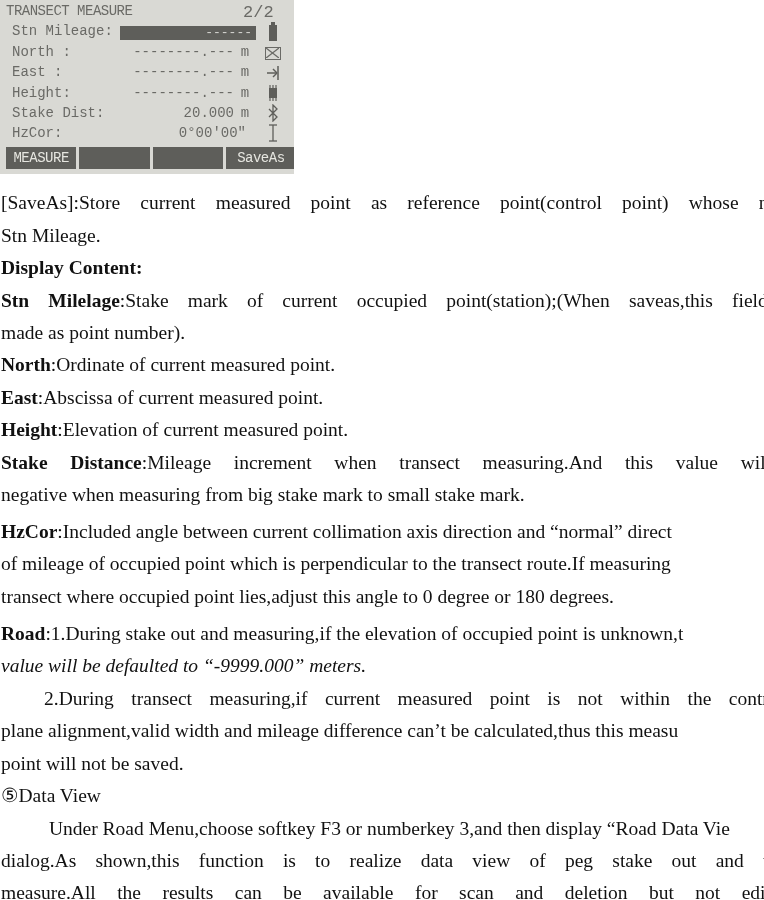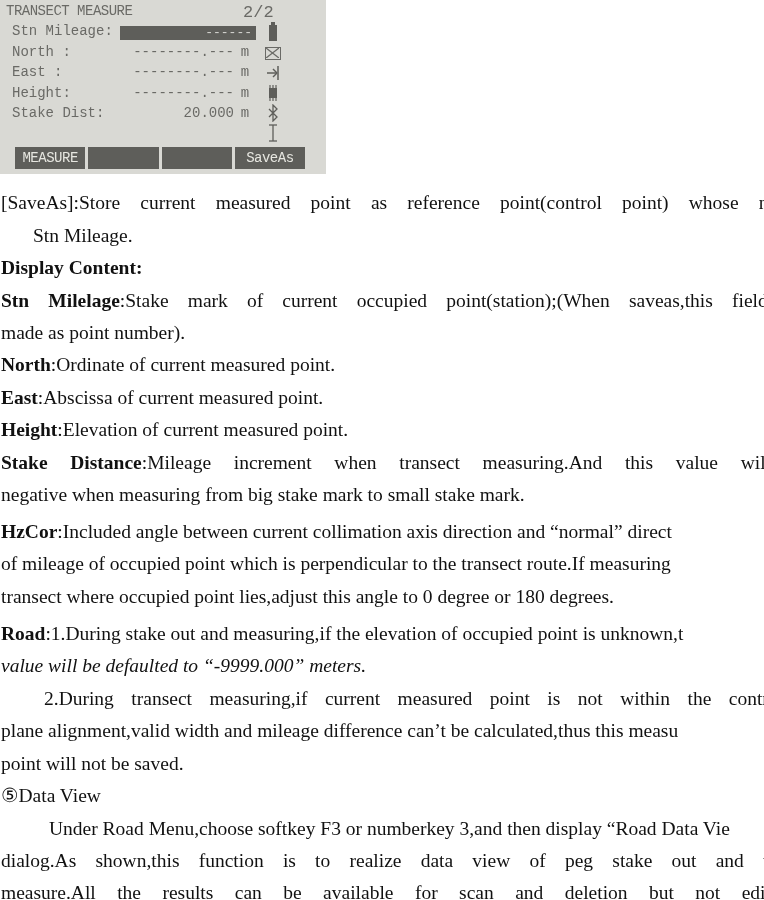--- a/index.html
+++ b/index.html
@@ -1,37 +1,37 @@
 <!DOCTYPE html>
 <html><head>
   <meta charset="utf-8">
   <style>
     html, body { margin: 0; padding: 0; background: #ffffff; }
     body { width: 764px; height: 900px; overflow: hidden; position: relative; font-family: "Liberation Serif", serif; color: #111; }
 
     
     .lcd {
-      position: absolute; left: 0; top: 0; width: 326px; height: 174px;
+      position: absolute; left: 0; top: 0; width: 294px; height: 174px;
       background: #d9d9d4; overflow: hidden;
       font-family: "Liberation Mono", monospace; color: #6a6a66;
     }
     .lcd-title { position: absolute; left: 6px; top: 3px; font-size: 14px; letter-spacing: -0.5px; }
     .lcd-page { position: absolute; left: 243px; top: 3px; font-size: 17px; }
     .lcd-row { position: absolute; left: 12px; height: 20px; font-size: 14px; width: 240px; }
     .lcd-label { position: absolute; left: 0; top: 0; }
     .lcd-value { position: absolute; right: 18px; top: 0; }
     .lcd-unit { position: absolute; right: 0; top: 0; width: 14px; text-align: center; }
     .stn-field { position: absolute; left: 120px; top: 26px; width: 136px; height: 14px; background: #5e5e5a; color: #d9d9d4; font-size: 13px; text-align: right; padding-right: 4px; box-sizing: border-box; line-height: 14px; }
     .side-icons { position: absolute; left: 262px; top: 22px; width: 22px; }
     .side-icon { position: absolute; left: 0; width: 22px; height: 18px; display: flex; align-items: center; justify-content: center; color: #5e5e5a; font-size: 14px; }
     .battery { width: 8px; height: 16px; background: #5e5e5a; position: relative; }
     .battery:before { content: ""; position: absolute; top: -3px; left: 2px; width: 4px; height: 3px; background: #5e5e5a; }
     .xbox { width: 16px; height: 13px; border: 1.5px solid #6a6a66; position: relative; box-sizing: border-box; }
     .xbox svg { position: absolute; left: 0; top: 0; }
-    .softkeys { position: absolute; left: 15px; top: 147px; width: 290px; height: 22px; display: flex; gap: 3px; }
+    .softkeys { position: absolute; left: 6px; top: 147px; width: 290px; height: 22px; display: flex; gap: 3px; }
     .softkey { flex: 1; background: #5e5e5a; color: #e6e6e0; font-size: 14px; line-height: 22px; text-align: center; letter-spacing: -0.5px; }
 
     
     .doc { position: absolute; left: 1px; top: 188px; width: 800px; font-size: 19.5px; }
     .line { position: absolute; left: 0; white-space: nowrap; line-height: 22px; }
     .justify { width: 800px; text-align: justify; text-align-last: justify; }
     b { font-weight: bold; }
   </style>
 </head>
 <body>
@@ -57,20 +57,24 @@
   </div>
   <div class="lcd-row" style="top:85px;">
     <span class="lcd-label">Height:</span>
     <span class="lcd-value">--------.---</span>
     <span class="lcd-unit">m</span>
   </div>
   <div class="lcd-row" style="top:105px;">
     <span class="lcd-label">Stake Dist:</span>
     <span class="lcd-value">20.000</span>
     <span class="lcd-unit">m</span>
+  </div>
+  <div class="lcd-row" style="top:125px;">
+    <span class="lcd-label">HzCor:</span>
+    <span class="lcd-value" style="right:6px;">0°00′00″</span>
   </div>
 
   <div class="side-icons">
     <div class="side-icon" style="top:2px;">
         <div class="battery"></div>
       </div>
     <div class="side-icon" style="top:22px;">
       <div class="xbox">
           <svg width="13" height="10" viewBox="0 0 13 10">
             <line x1="0" y1="0" x2="13" y2="10" stroke="#6a6a66" stroke-width="1.3"></line>
@@ -111,21 +115,21 @@
   <div class="softkeys">
     <div class="softkey">MEASURE</div>
     <div class="softkey"></div>
     <div class="softkey"></div>
     <div class="softkey">SaveAs</div>
   </div>
 </div>
 
 <div class="doc">
   <div class="line justify" style="top:4px;">[SaveAs]:Store current measured point as reference point(control point) whose name</div>
-  <div class="line" style="top:37px;padding-left:32px;">Stn Mileage.</div>
+  <div class="line" style="top:37px;">Stn Mileage.</div>
   <div class="line" style="top:69px;"><b>Display Content:</b></div>
   <div class="line justify" style="top:102px;"><b>Stn Milelage</b><span>:Stake mark of current occupied point(station);(When saveas,this field w</span></div>
   <div class="line" style="top:134px;">made as point number).</div>
   <div class="line" style="top:166px;"><b>North</b><span>:Ordinate of current measured point.</span></div>
   <div class="line" style="top:199px;"><b>East</b><span>:Abscissa of current measured point.</span></div>
   <div class="line" style="top:231px;"><b>Height</b><span>:Elevation of current measured point.</span></div>
   <div class="line" style="top:264px; width:770px; text-align:justify; text-align-last:justify;"><b>Stake Distance</b><span>:Mileage increment when transect measuring.And this value will</span></div>
   <div class="line" style="top:296px;">negative when measuring from big stake mark to small stake mark.</div>
   <div class="line" style="top:333px;"><b>HzCor</b><span>:Included angle between current collimation axis direction and “normal” direct</span></div>
   <div class="line" style="top:365px;font-family:Liberation Serif, serif;">of mileage of occupied point which is perpendicular to the transect route.If measuring</div>

